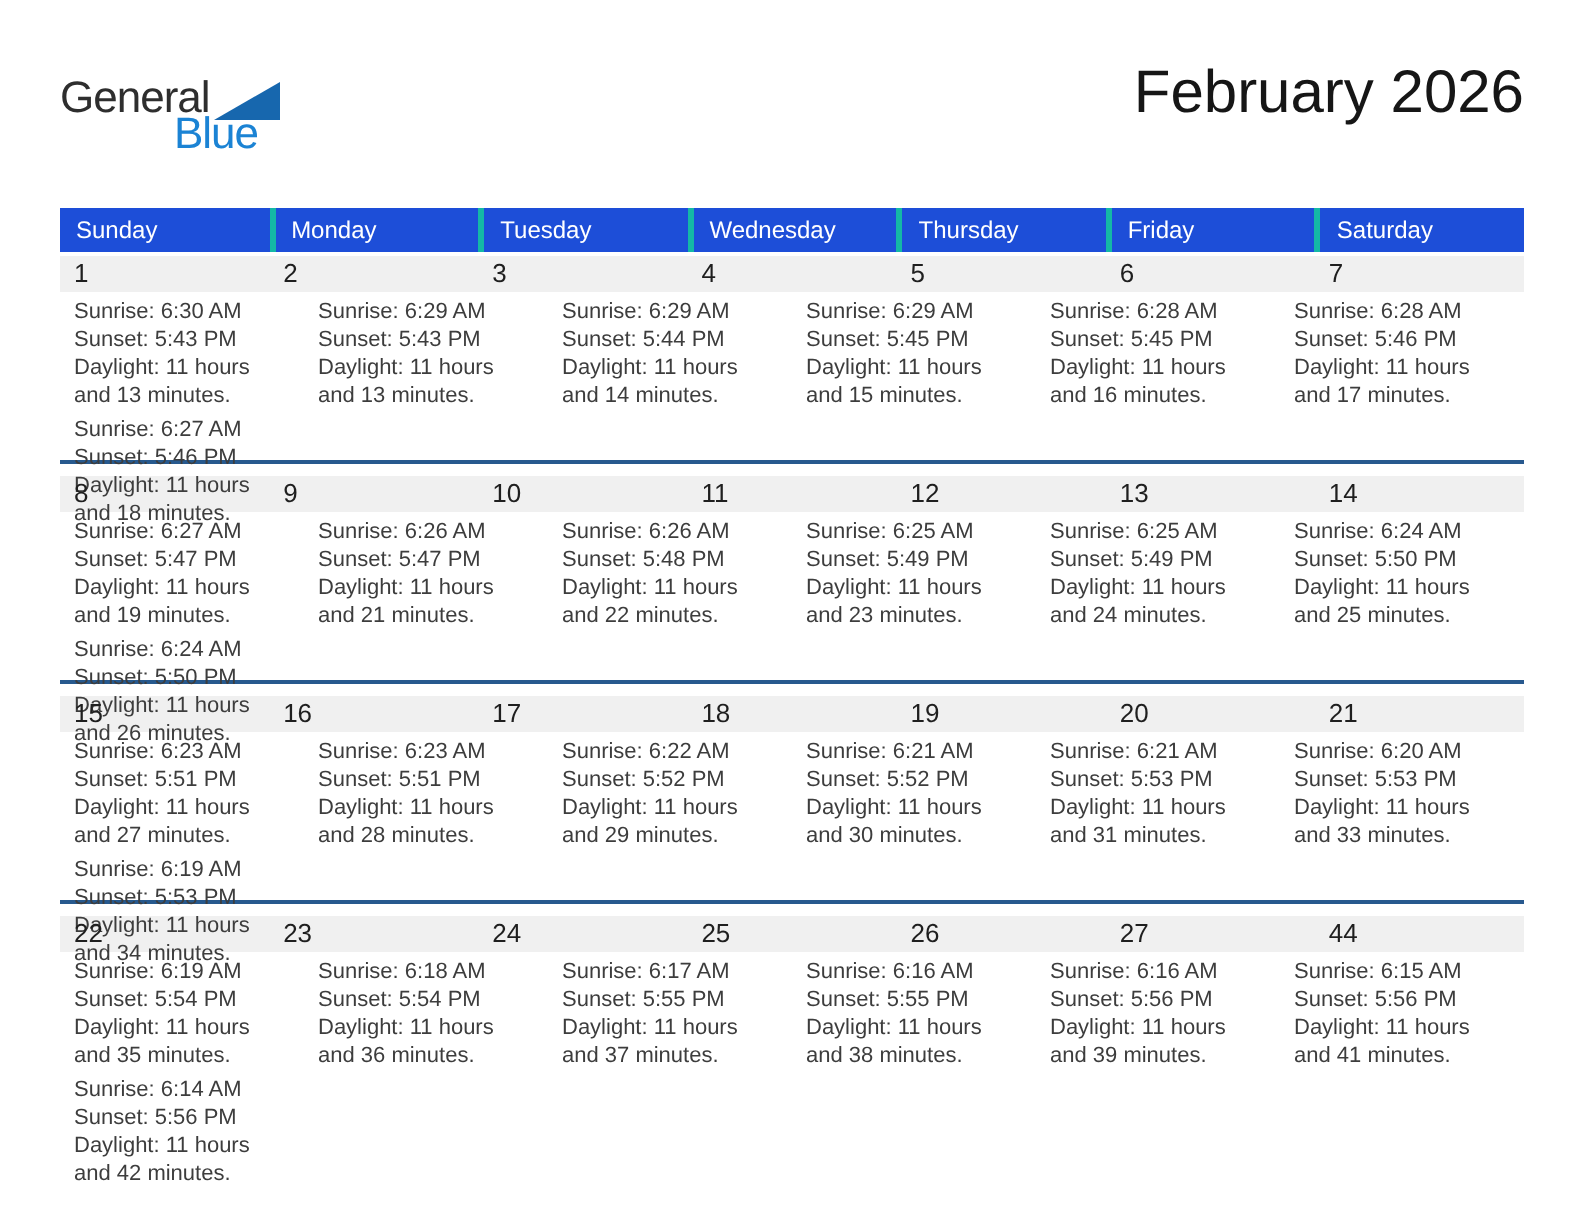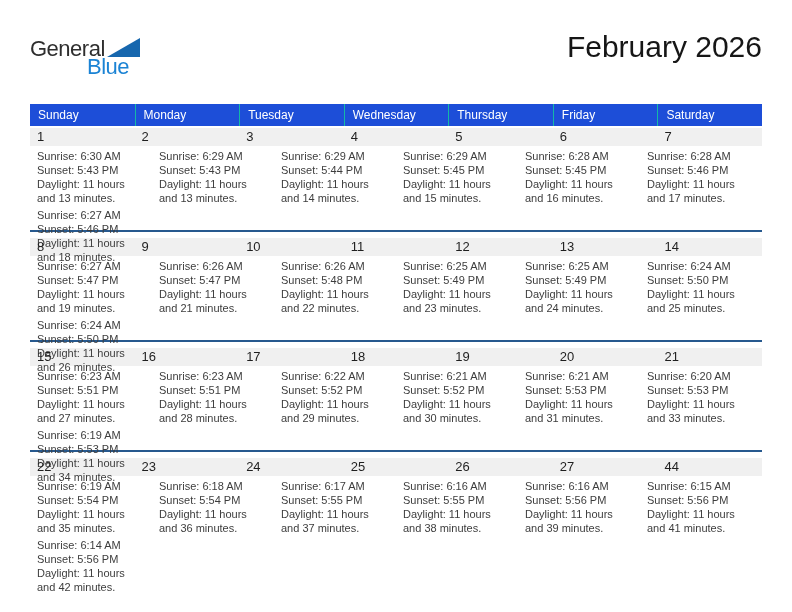--- a/index.html
+++ b/index.html
@@ -10,21 +10,21 @@
     overflow: hidden;
   }
   .page { position: relative; width: 792px; height: 612px; background: #fff; }
 
   
   .top-header {
     position: absolute; left: 30px; top: 30px; width: 732px; height: 70px;
     display: flex; justify-content: space-between;
   }
   .logo { position: relative; width: 140px; margin-top: 8px; }
-  .logo-row1 { display: flex; }
+  .logo-row1 { display: flex; align-items: flex-end; }
   .logo-general {
     font-size: 22px; font-weight: 500; color: #2e2e2e; letter-spacing: -0.5px;
     line-height: 1;
   }
   .logo-triangle { margin-left: 2px; display: block; }
   .logo-blue {
     font-size: 22px; font-weight: 400; letter-spacing: -0.5px;
     margin-left: 57px; margin-top: -4px; line-height: 1;
   }
   .title-block { text-align: right; }
@@ -33,21 +33,21 @@
 
   
   .calendar { position: absolute; left: 30px; top: 104px; width: 732px; }
   .weekday-header {
     display: grid; grid-template-columns: repeat(7, 1fr);
     height: 22px;
   }
   .weekday-cell {
     color: #ffffff; font-size: 12px; line-height: 22px;
     padding-left: 8px;
-    border-left: 1px solid #14b8a6;
+    border-left: 3px solid #14b8a6;
     overflow: hidden; white-space: nowrap;
   }
   .weekday-cell:first-child { border-left: none; }
 
   .weeks { margin-top: 2px; }
   .week { }
   .week:not(.first) {
     margin-top: 26px;
     border-top: 2px solid #27598e;
     padding-top: 6px;

